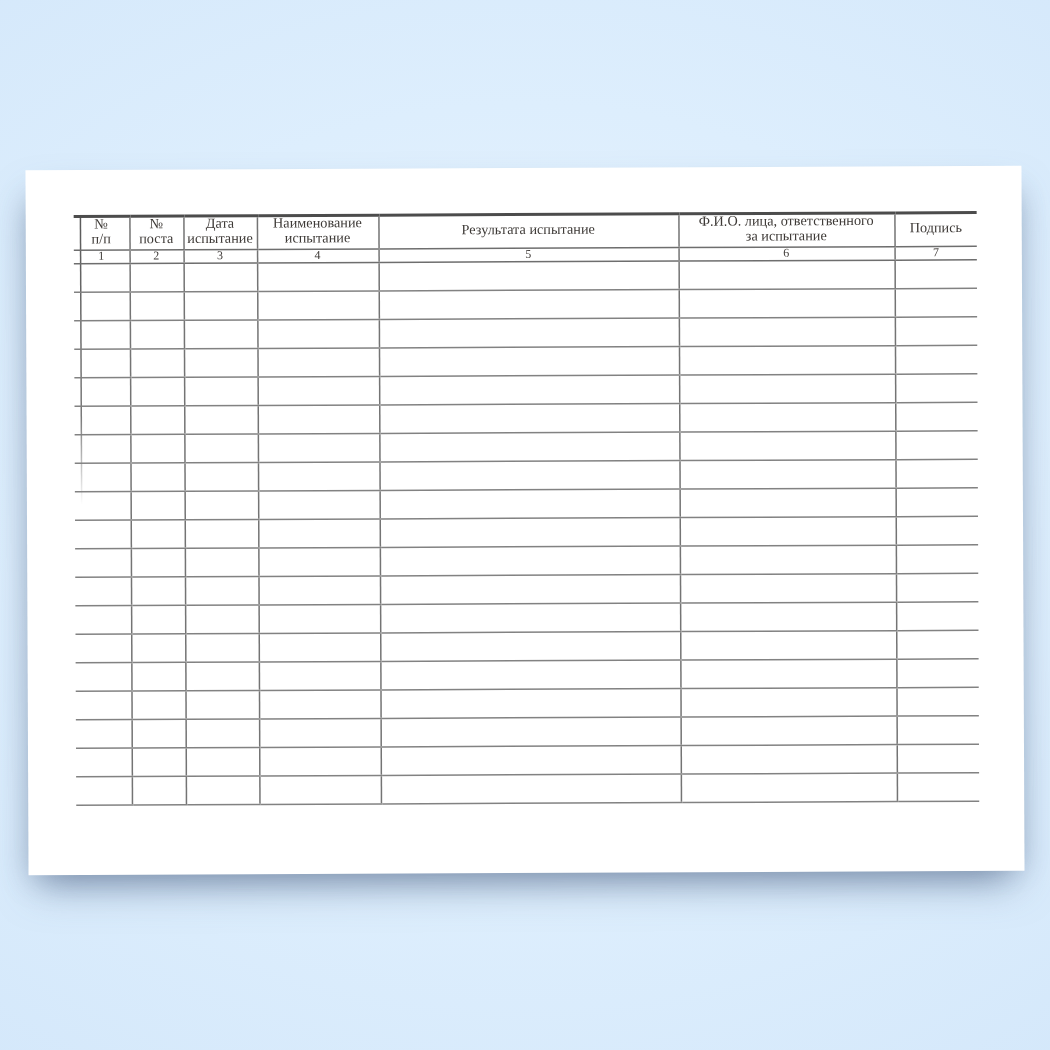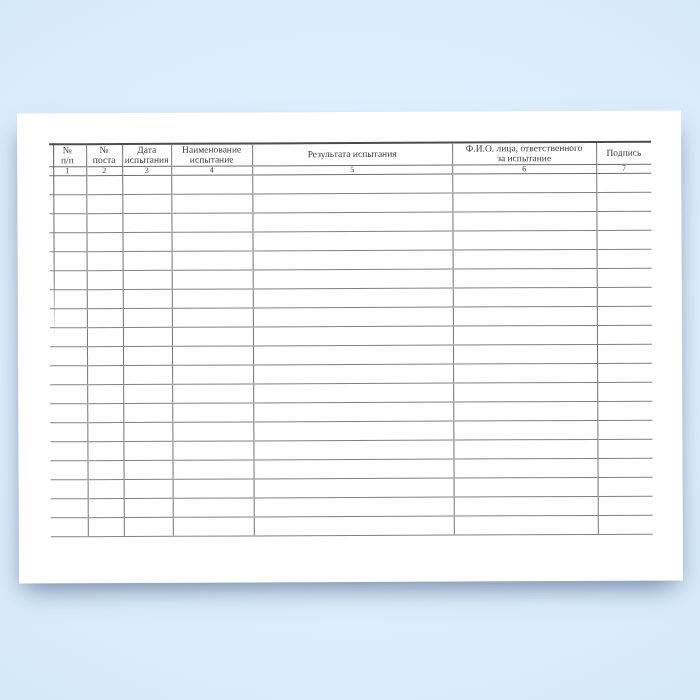--- a/index.html
+++ b/index.html
@@ -88,24 +88,24 @@
             <col class="c6">
             <col class="c7">
         </colgroup>
         <tbody id="journal-body">
           <tr class="header-row">
             <th>№
 п/п</th>
             <th>№
 поста</th>
             <th>Дата
-испытания</th>
+испытание</th>
             <th>Наименование
 испытание</th>
-            <th>Результата испытания</th>
+            <th>Результата испытание</th>
             <th>Ф.И.О. лица, ответственного
 за испытание</th>
             <th>Подпись</th>
           </tr>
           <tr class="number-row">
             <td>1</td>
             <td>2</td>
             <td>3</td>
             <td>4</td>
             <td>5</td>

